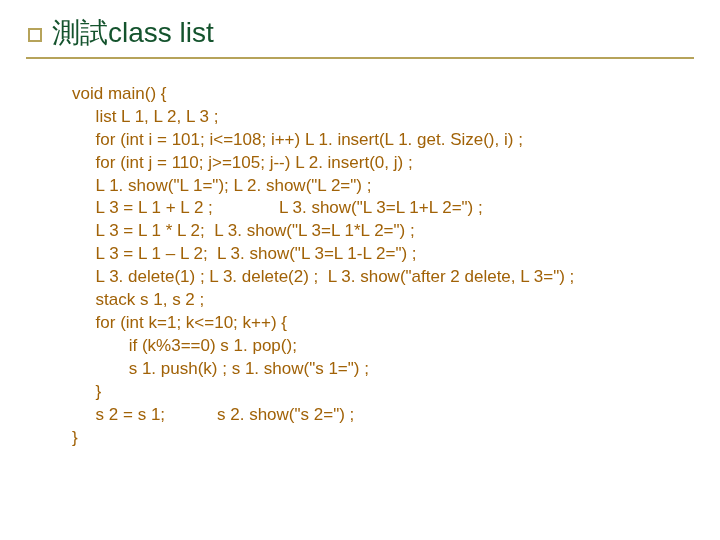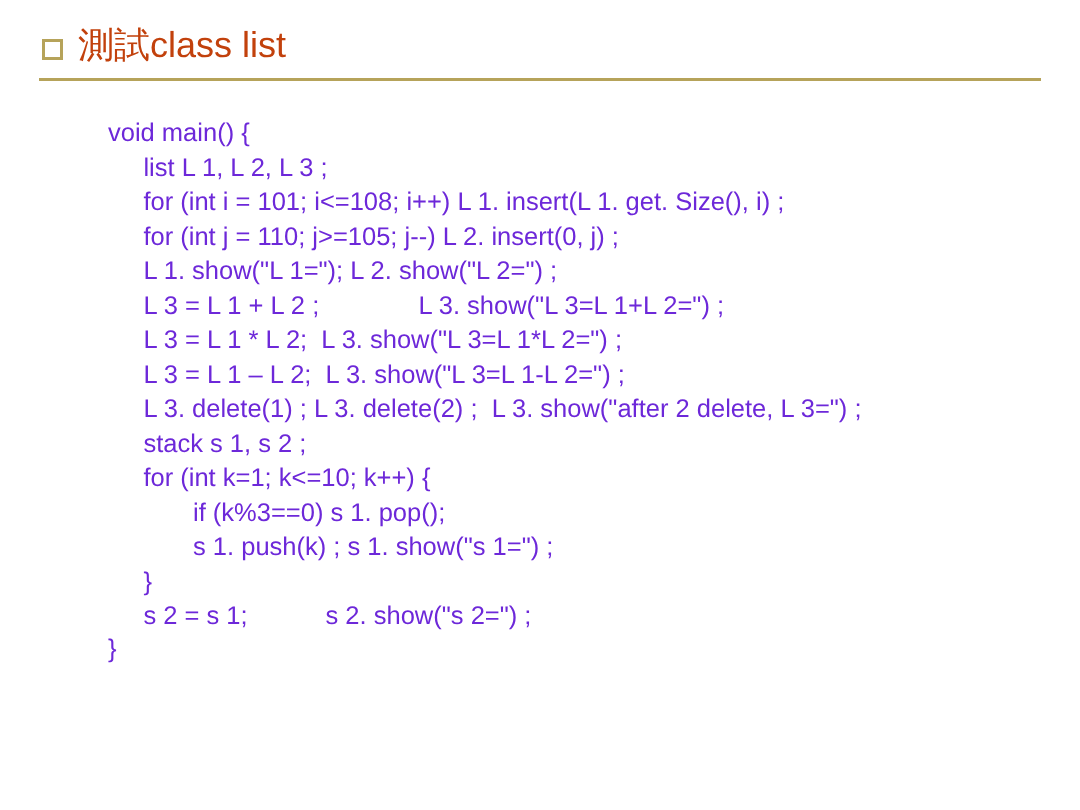--- a/index.html
+++ b/index.html
@@ -28,36 +28,36 @@
   .bullet {
     width: 14px;
     height: 14px;
     border: 2px solid #b6a35a;
     background: #ffffff;
     box-sizing: border-box;
     flex: none;
     margin-top: 4px;
   }
   .title {
-    font-size: 24px;
+    font-size: 28px;
     font-weight: 400;
-    color: #c2410c;
+    color: #14532d;
     line-height: 1.1;
     white-space: nowrap;
   }
   .rule {
     height: 0;
     border-top: 2px solid #b6a35a;
     margin: 8px 0 24px 0;
   }
   .code {
     font-family: Arial, sans-serif;
     font-size: 17px;
     line-height: 1.35;
-    color: #6d28d9;
+    color: #a16207;
     white-space: pre;
     padding-left: 46px;
   }
 </style>
 </head>
 <body>
 
 <div class="slide">
 
   <div class="title-row">

